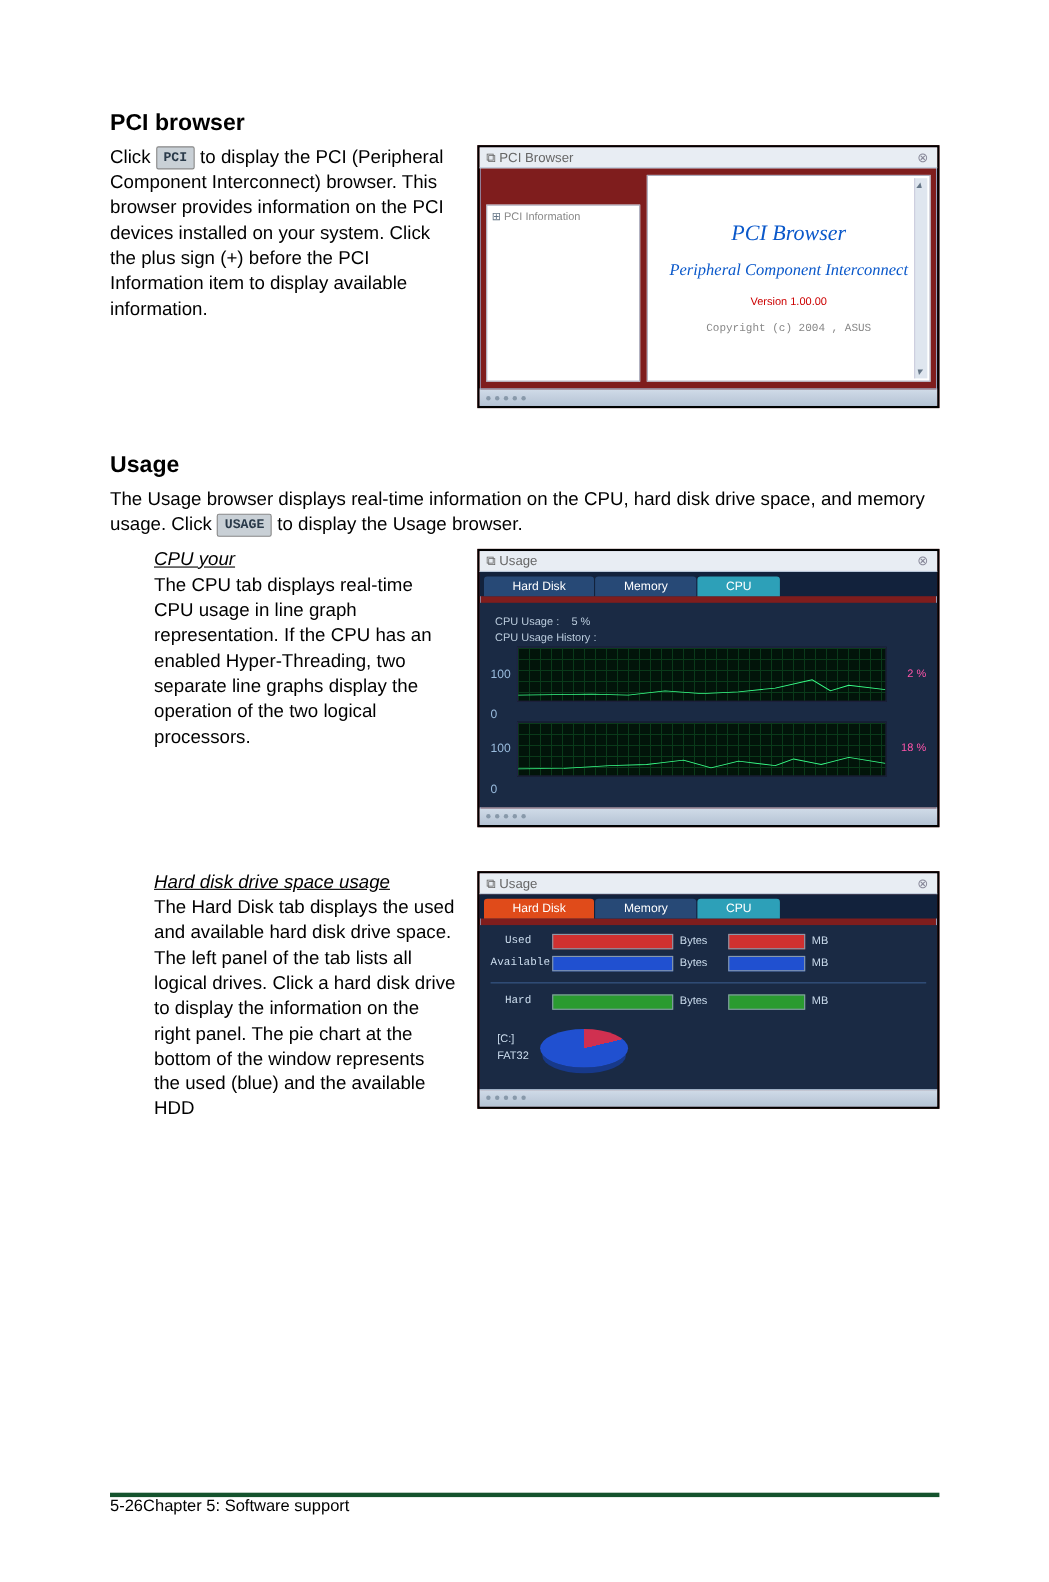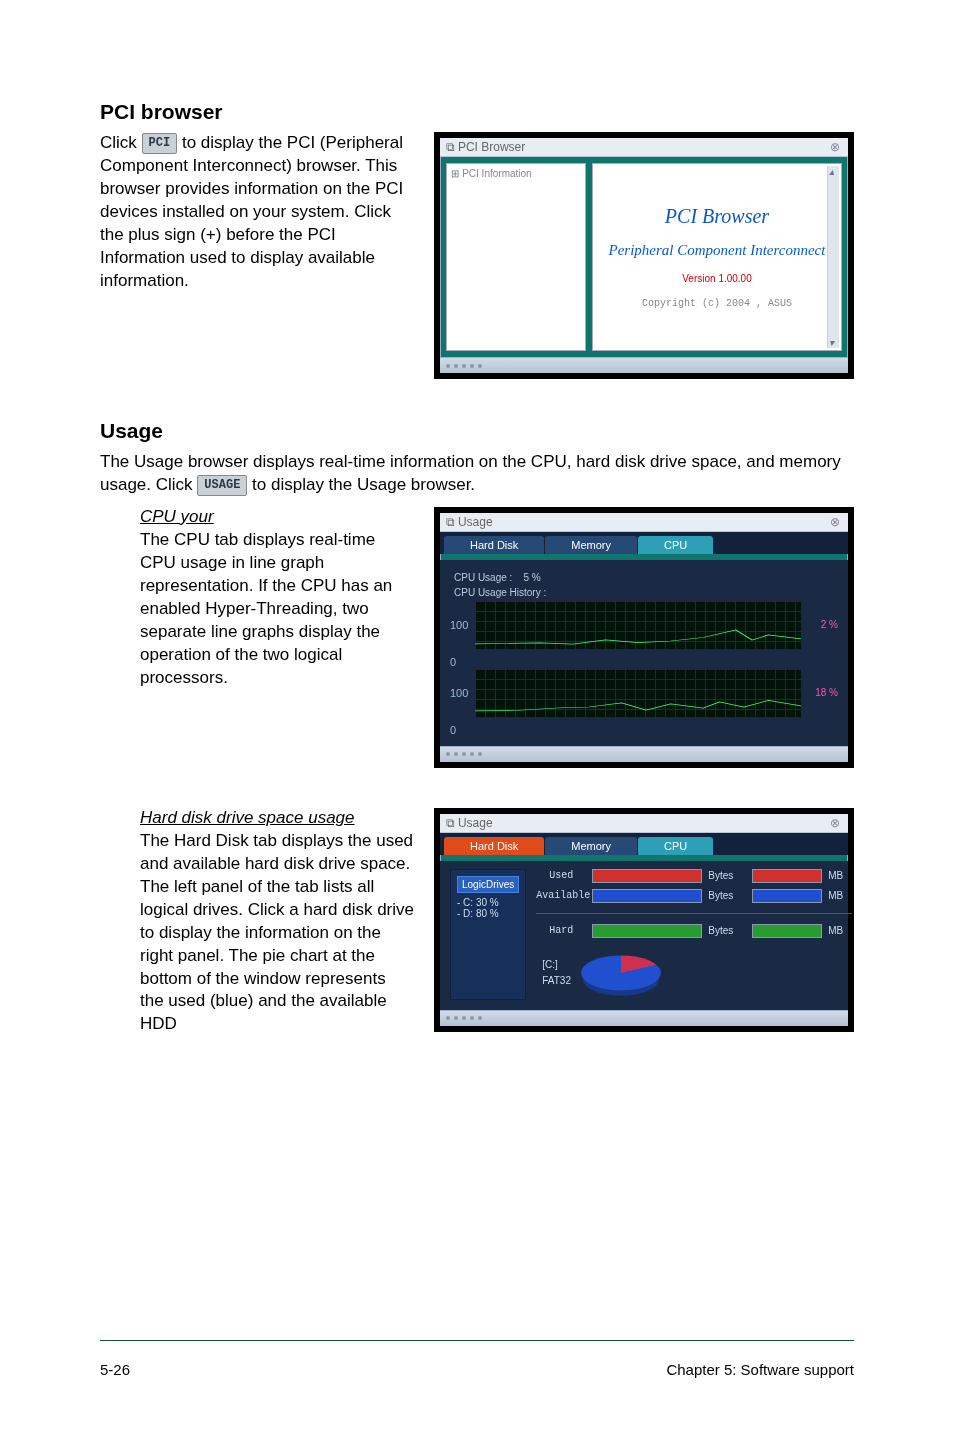--- a/index.html
+++ b/index.html
@@ -45,22 +45,22 @@
       border-radius: 2px;
       padding: 1px 6px;
       font-family: "Courier New", monospace;
       font-size: 12px;
       font-weight: bold;
       color: #2a3a4a;
       vertical-align: middle;
     }
     
     .win {
-      border: 6px solid #000000;
-      background: #0f766e;
+      border: 2px solid #000000;
+      background: #7f1d1d;
       width: 100%;
       box-shadow: 0 0 0 1px #99aacc inset;
       font-size: 12px;
     }
     .win-title {
       display: flex;
       align-items: center;
       justify-content: space-between;
       padding: 2px 6px;
       background: #e8edf3;
@@ -78,20 +78,21 @@
       padding: 6px;
       gap: 6px;
     }
     .pci-tree {
       width: 140px;
       background: #fff;
       border: 1px solid #aab;
       padding: 4px;
       font-size: 10px;
       color: #888;
+      margin-top: 27px;
     }
     .pci-tree .node::before { content: "⊞ "; color: #678; }
     .pci-right {
       flex: 1;
       background: #fff;
       border: 1px solid #aab;
       display: flex;
       flex-direction: column;
       align-items: center;
       justify-content: center;
@@ -197,36 +198,36 @@
     .pie-lbl{font-size:10px; color:#cde; line-height:1.6;}
     .pie{
       width:80px;height:54px;border-radius:50%;
       background: conic-gradient(#d03050 0 70deg, #2050d0 70deg 360deg);
       transform: scaleY(0.65);
       box-shadow: 0 10px 0 -2px #17398a;
     }
     
     .page-footer{
       position:absolute; left:100px; right:100px; bottom:60px;
-      border-top:1px solid #14532d;
-      display:flex; justify-content:space-between;
-      padding-top:20px;
+      border-top:4px solid #14532d;
+      display:flex; 
+      padding-top:0;
       font-size:15px;
     }
   </style>
 </head>
 <body>
 
 <h2 class="section">PCI browser</h2>
 <div class="row">
   <div class="col-text">
     <p class="body">
       <span>Click </span>
       <span class="inline-btn">PCI</span>
-      <span> to display the PCI (Peripheral Component Interconnect) browser. This browser provides information on the PCI devices installed on your system. Click the plus sign (+) before the PCI Information used to display available information.</span>
+      <span> to display the PCI (Peripheral Component Interconnect) browser. This browser provides information on the PCI devices installed on your system. Click the plus sign (+) before the PCI Information item to display available information.</span>
     </p>
   </div>
   <div class="col-img">
     <div class="win">
       <div class="win-title">
         <span>
           <span>⧉ </span>
           <span>PCI Browser</span>
         </span>
         <span class="dot">⊗</span>
@@ -345,25 +346,20 @@
         </span>
         <span class="dot">⊗</span>
       </div>
       <div>
         <div class="tabs" style="padding:4px 4px 0 4px; background:#12223c;">
           <div class="tab active">Hard Disk</div>
           <div class="tab">Memory</div>
           <div class="tab alt">CPU</div>
         </div>
         <div class="hd-body">
-          <div class="hd-left">
-            <div class="hdr">LogicDrives</div>
-            <div>- C: 30 %</div>
-            <div>- D: 80 %</div>
-          </div>
           <div class="hd-right">
             <div class="hd-rows">
               <div class="hd-row">
                 <span class="lbl">Used</span>
                 <span class="bar red"></span>
                 <span class="val">Bytes</span>
                 <span class="bar2 red2"></span>
                 <span class="unit">MB</span>
               </div>
               <div class="hd-row">

